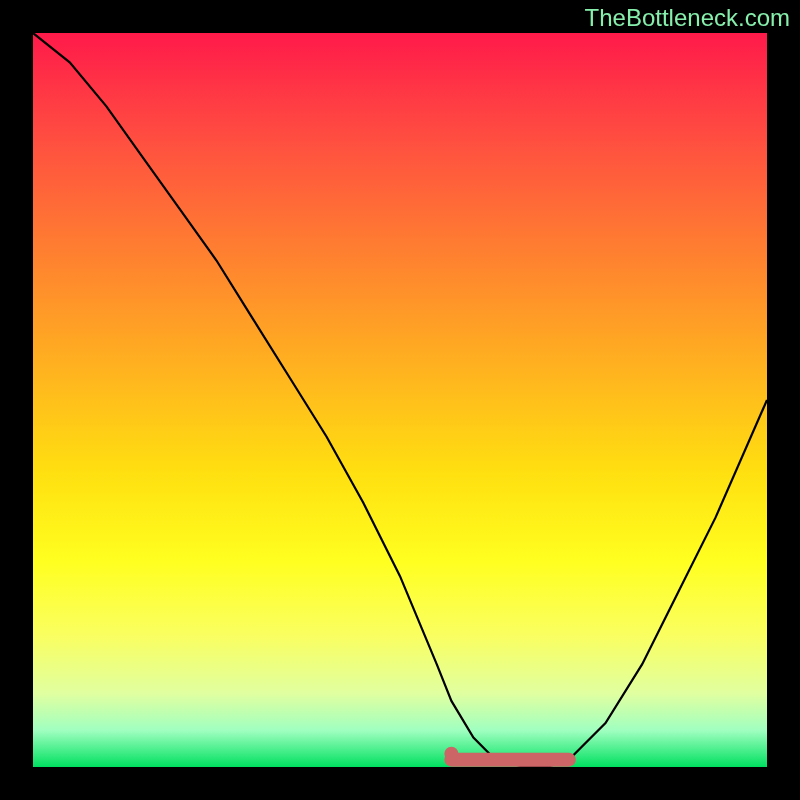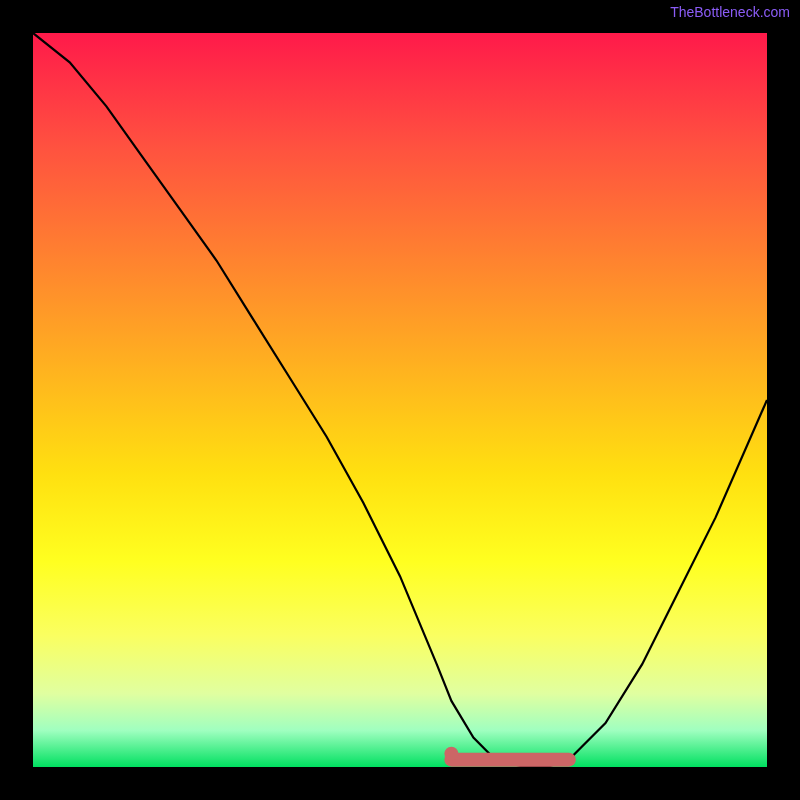--- a/index.html
+++ b/index.html
@@ -8,22 +8,22 @@
     width: 800px;
     height: 800px;
     background: #000;
     position: relative;
     font-family: Arial, sans-serif;
   }
   .watermark {
     position: absolute;
     top: 4px;
     right: 10px;
-    color: #8b5cf6;
-    font-size: 14px;
+    color: #86efac;
+    font-size: 24px;
     z-index: 10;
   }
   .plot-bg {
     position: absolute;
     left: 33px;
     top: 33px;
     width: 734px;
     height: 734px;
     background: linear-gradient(to bottom,
       #ff1a4a 0%,

